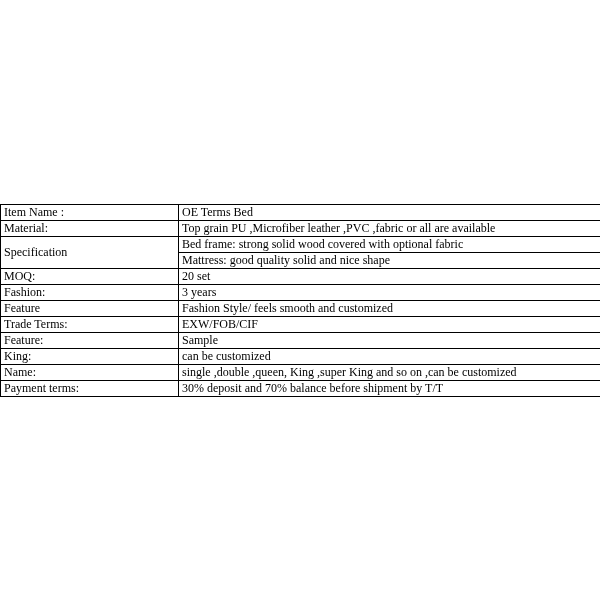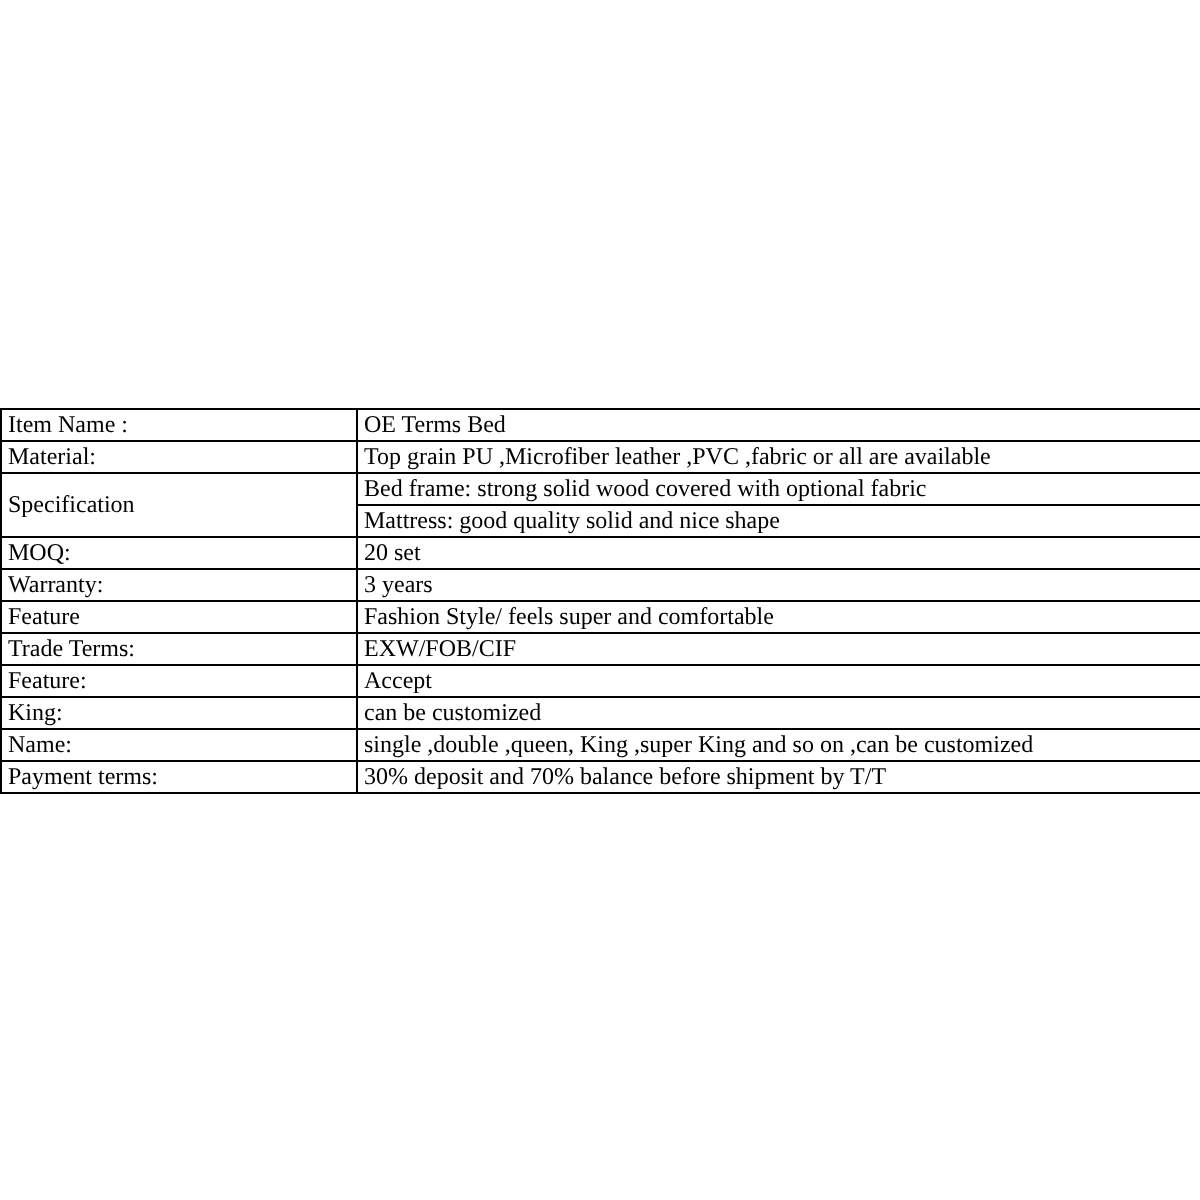--- a/index.html
+++ b/index.html
@@ -69,37 +69,37 @@
       <tr>
         <td>Mattress: good quality solid and nice shape</td>
       </tr>
 
       <tr>
         <td class="label-cell">MOQ:</td>
         <td>20 set</td>
       </tr>
 
       <tr>
-        <td class="label-cell">Warranty:</td>
+        <td class="label-cell">Fashion:</td>
         <td>3 years</td>
       </tr>
 
       <tr>
         <td class="label-cell">Feature</td>
-        <td>Fashion Style/ feels super and comfortable</td>
+        <td>Fashion Style/ feels smooth and customized</td>
       </tr>
 
       <tr>
         <td class="label-cell">Trade Terms:</td>
         <td>EXW/FOB/CIF</td>
       </tr>
 
       <tr>
         <td class="label-cell">Feature:</td>
-        <td>Accept</td>
+        <td>Sample</td>
       </tr>
 
       <tr>
         <td class="label-cell">King:</td>
         <td>can be customized</td>
       </tr>
 
       <tr>
         <td class="label-cell">Name:</td>
         <td>single ,double ,queen, King ,super King and so on  ,can be customized</td>

